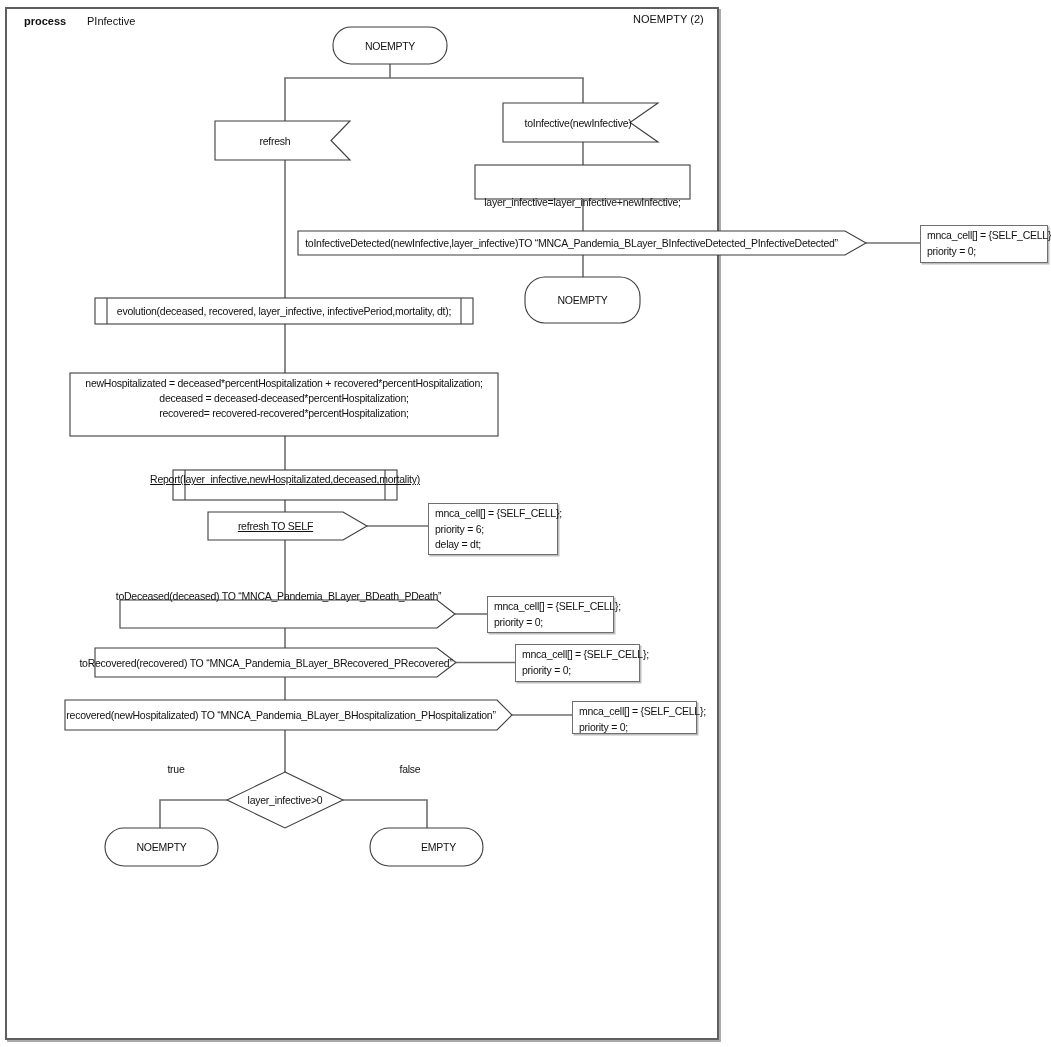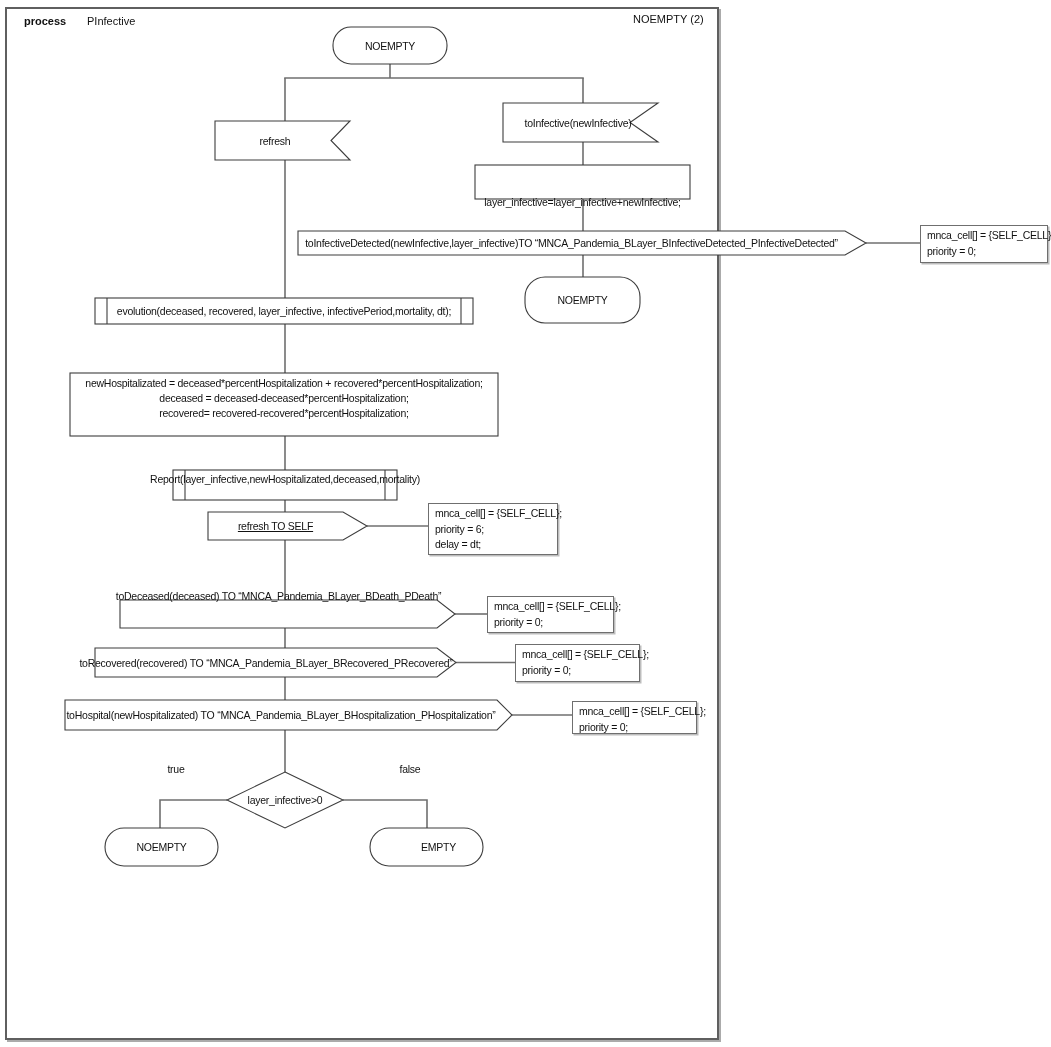--- a/index.html
+++ b/index.html
@@ -94,25 +94,25 @@
 <div class="label" style="left:503px;top:103px;width:150px;height:39px;">toInfective(newInfective)</div>
 <div class="label" style="left:475px;top:165px;width:215px;height:34px;margin-top:20px;">layer_infective=layer_infective+newInfective;</div>
 <div class="label" style="left:298px;top:231px;width:547px;height:24px;">toInfectiveDetected(newInfective,layer_infective)TO “MNCA_Pandemia_BLayer_BInfectiveDetected_PInfectiveDetected”</div>
 <div class="label" style="left:525px;top:277px;width:115px;height:46px;">NOEMPTY</div>
 <div class="label" style="left:95px;top:298px;width:378px;height:26px;">evolution(deceased, recovered, layer_infective, infectivePeriod,mortality, dt);</div>
 <div class="multiline" style="left:70px;top:373px;width:428px;height:63px;">
   <div>newHospitalizated = deceased*percentHospitalization + recovered*percentHospitalization;</div>
   <div>deceased = deceased-deceased*percentHospitalization;</div>
   <div>recovered= recovered-recovered*percentHospitalization;</div>
 </div>
-<div class="label" style="left:105px;top:470px;width:360px;height:18px;">Report(layer_infective,newHospitalizated,deceased,mortality)</div>
+<div class="label" style="left:105px;top:470px;width:360px;height:18px;text-decoration:underline;">Report(layer_infective,newHospitalizated,deceased,mortality)</div>
 <div class="label" style="left:208px;top:512px;width:135px;height:28px;text-decoration:underline;">refresh TO SELF</div>
 <div class="label" style="left:120px;top:580px;width:317px;height:32px;">toDeceased(deceased) TO “MNCA_Pandemia_BLayer_BDeath_PDeath”</div>
 <div class="label" style="left:95px;top:648px;width:342px;height:29px;">toRecovered(recovered) TO “MNCA_Pandemia_BLayer_BRecovered_PRecovered”</div>
-<div class="label" style="left:65px;top:700px;width:432px;height:30px;">toHospital(newHospitalizated) TO “MNCA_Pandemia_BLayer_BHospitalization_PHospitalization”</div>
+<div class="label" style="left:65px;top:700px;width:432px;height:30px;">recovered(newHospitalizated) TO “MNCA_Pandemia_BLayer_BHospitalization_PHospitalization”</div>
 <div class="label" style="left:227px;top:772px;width:116px;height:56px;">layer_infective&gt;0</div>
 <div class="label" style="left:156px;top:762px;width:40px;height:14px;">true</div>
 <div class="label" style="left:390px;top:762px;width:40px;height:14px;">false</div>
 <div class="label" style="left:105px;top:828px;width:113px;height:38px;">NOEMPTY</div>
 <div class="label" style="left:370px;top:828px;width:137px;height:38px;">EMPTY</div>
 
 <div class="note" style="left:920px;top:225px;width:128px;height:38px;">
   <div>mnca_cell[] = {SELF_CELL};</div>
   <div>priority = 0;</div>
 </div>

